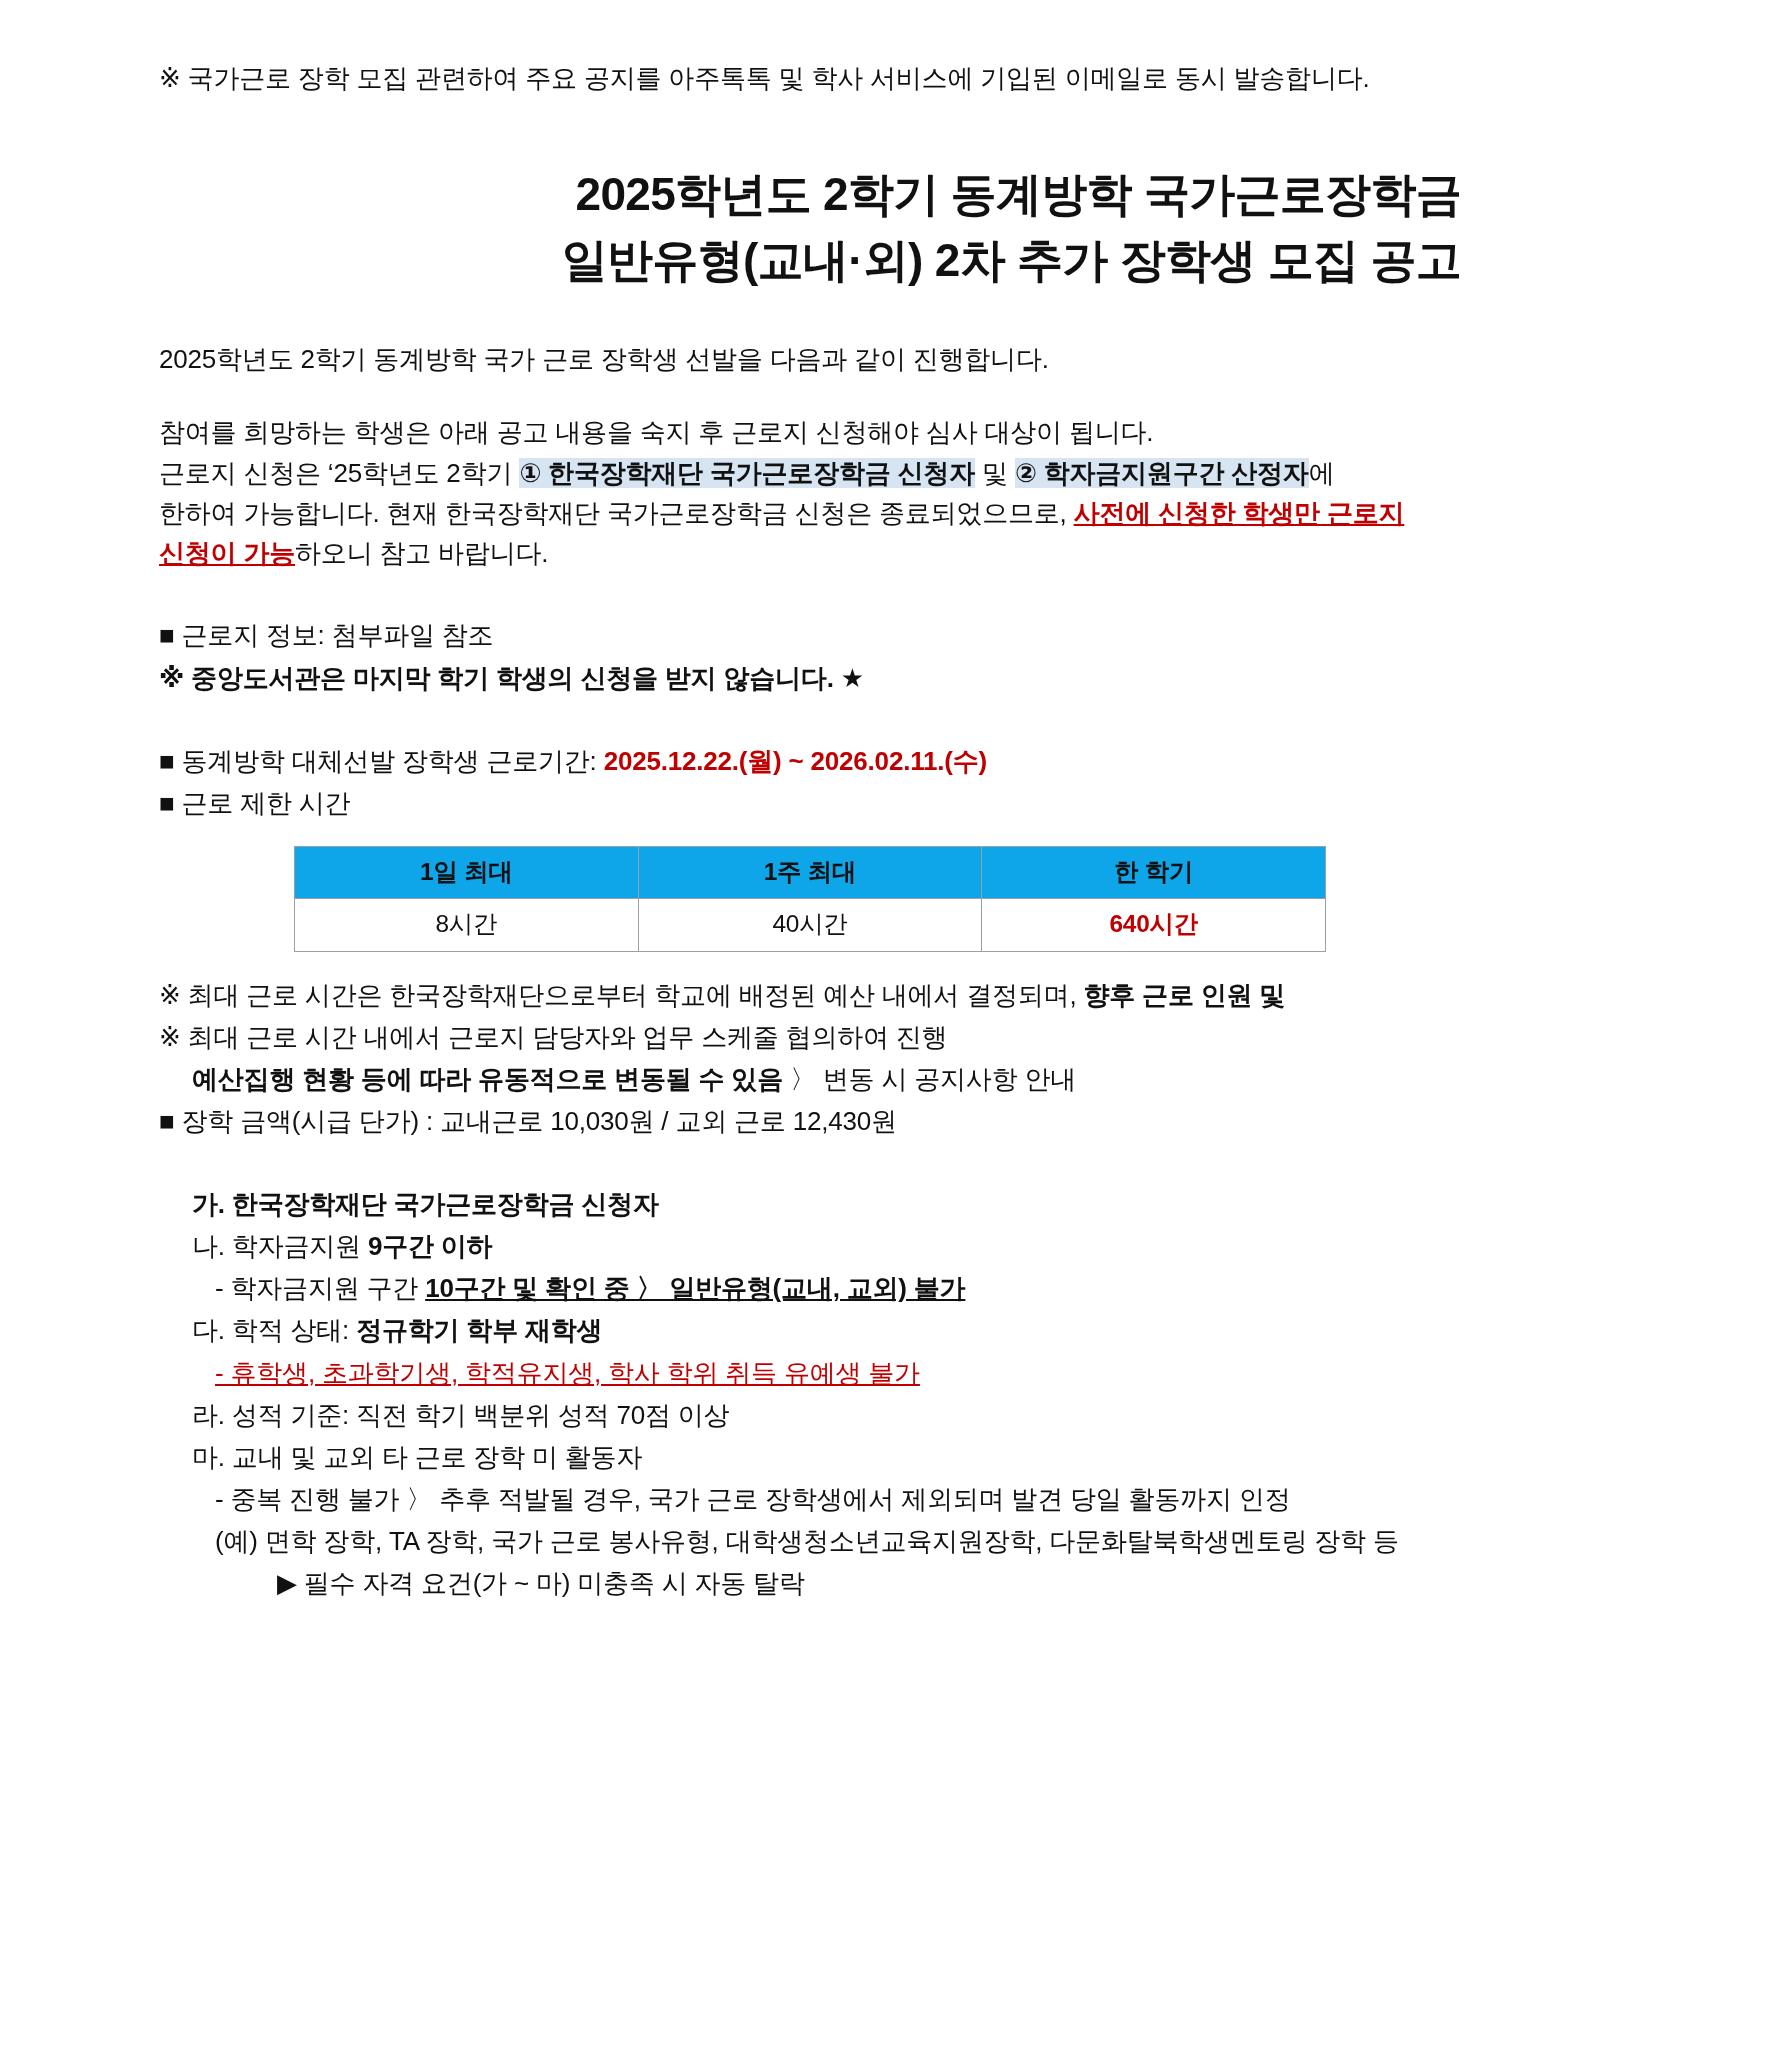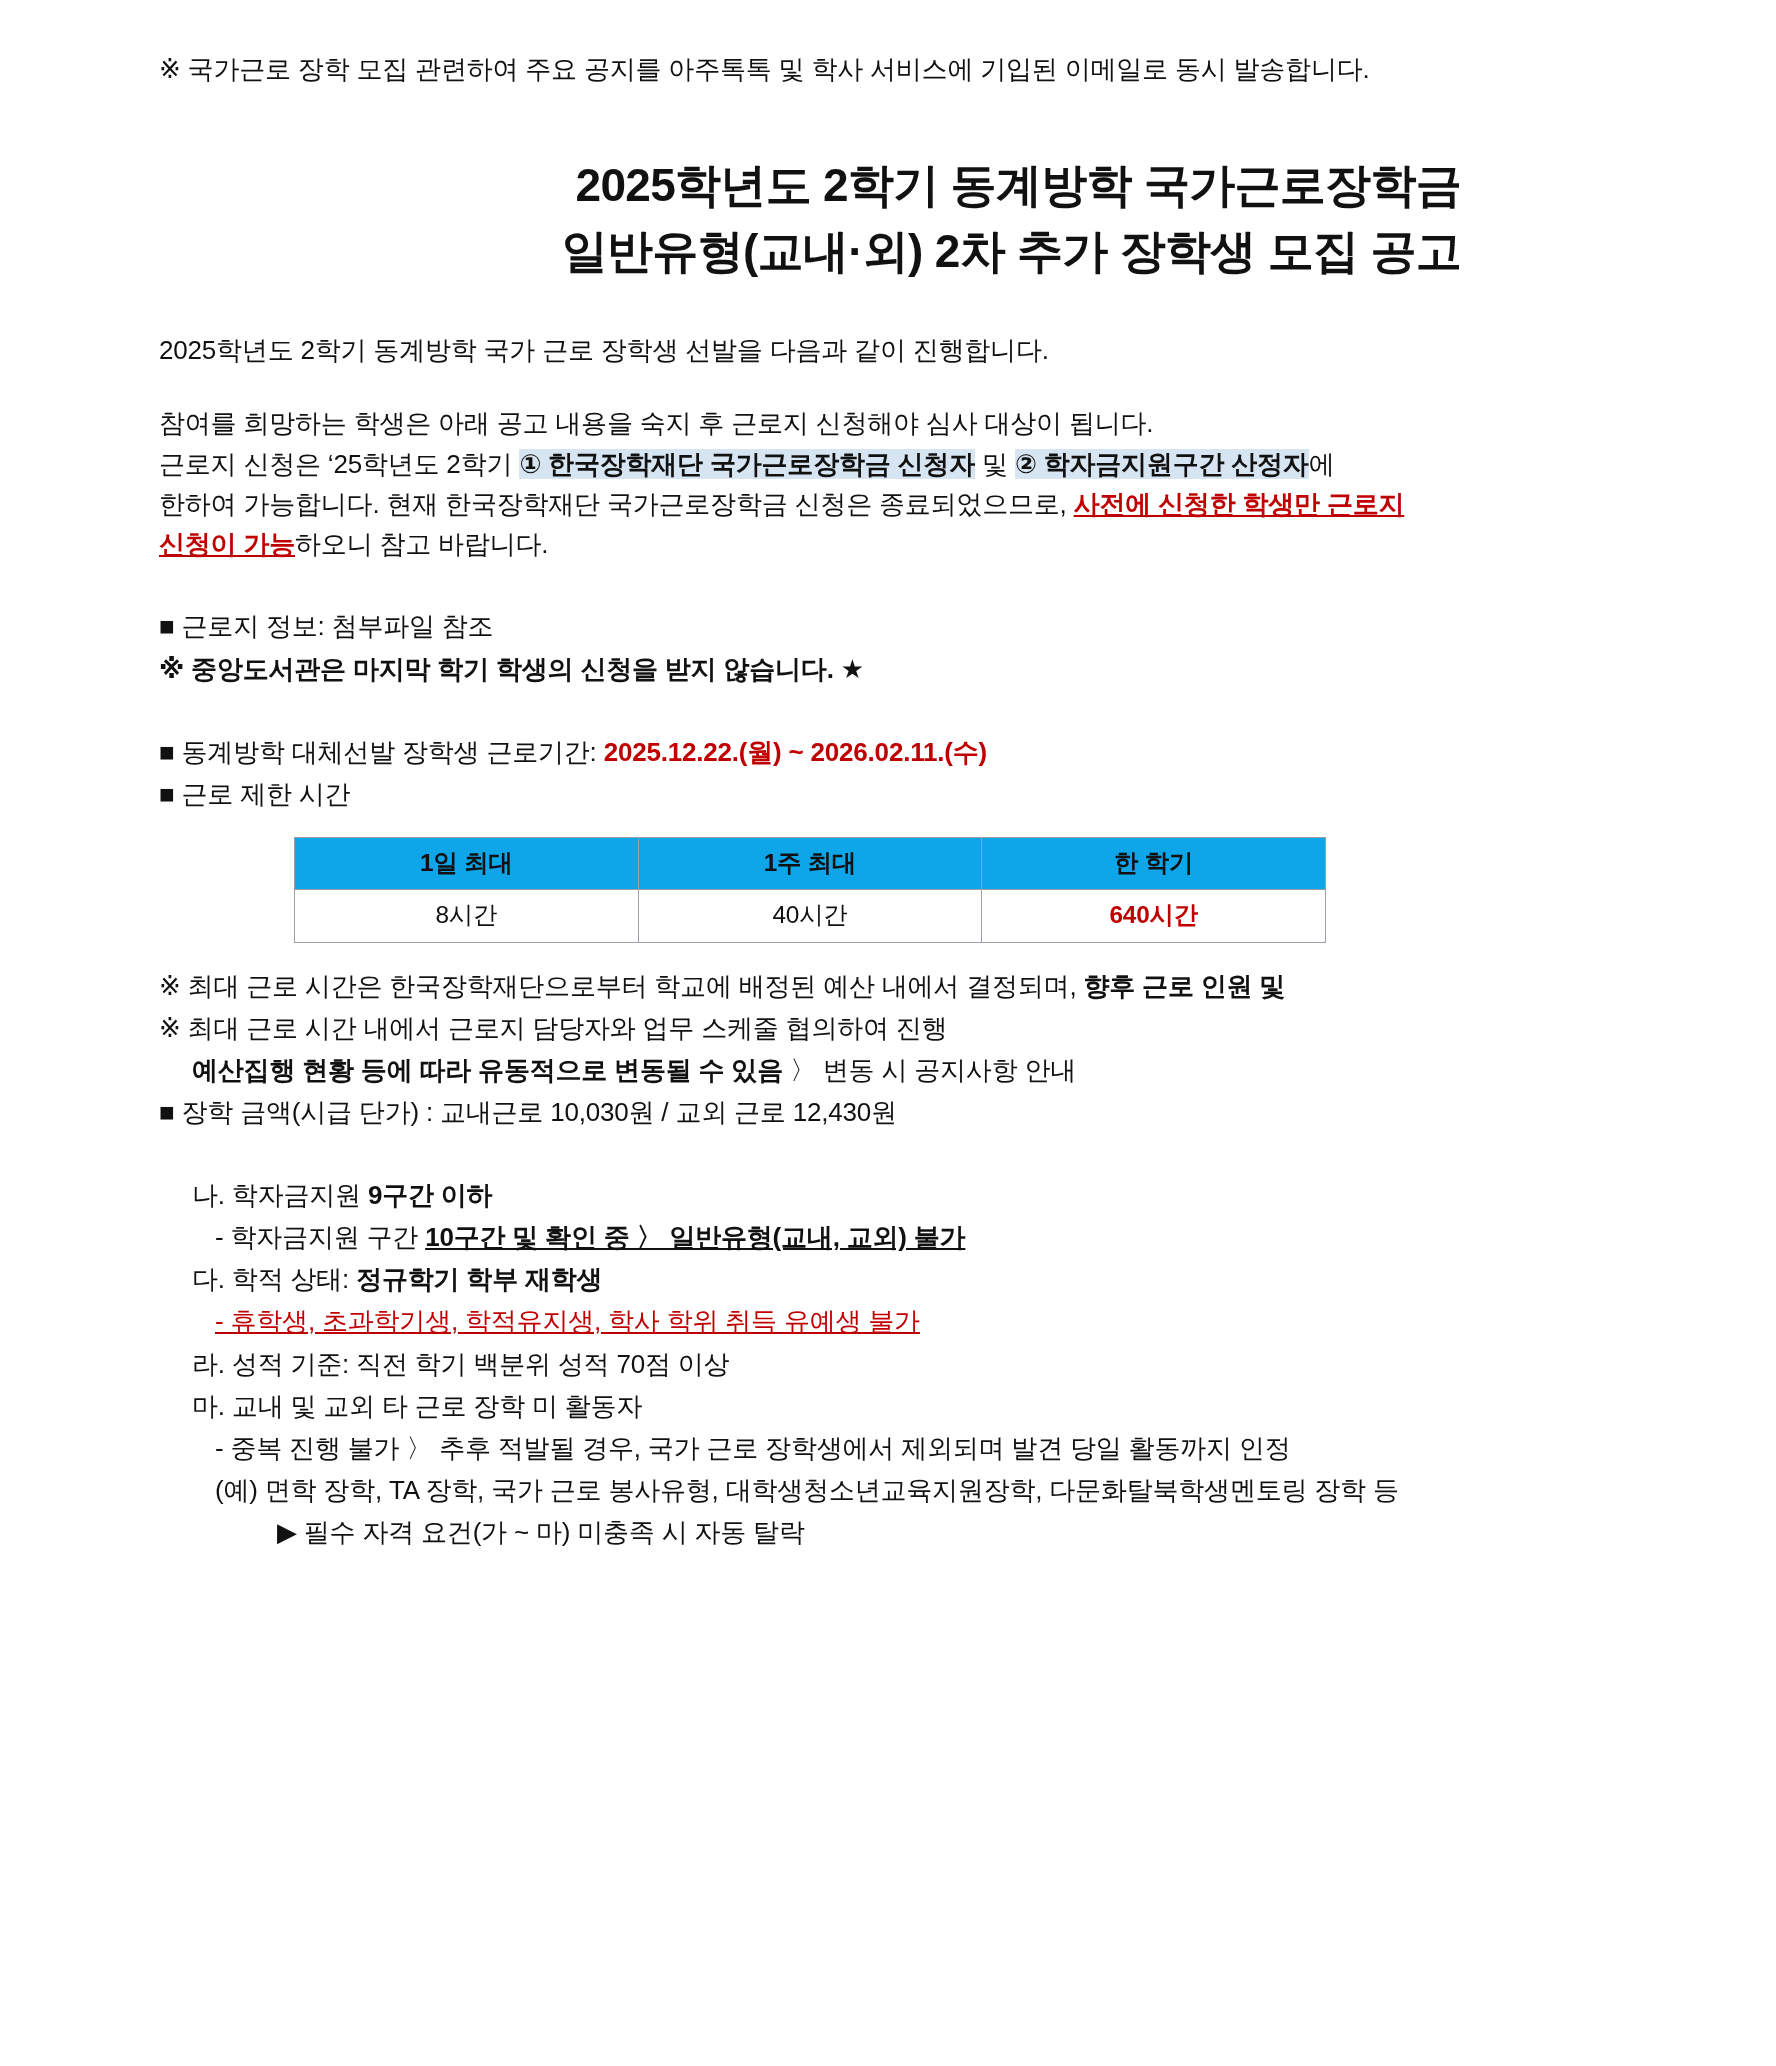--- a/index.html
+++ b/index.html
@@ -11,21 +11,21 @@
     width: 1776px;
     min-height: 2066px;
     font-family: "Liberation Sans", "DejaVu Sans", sans-serif;
     color: #111111;
     -webkit-font-smoothing: antialiased;
   }
   .page {
     width: 1616px;
     min-height: 2066px;
     box-sizing: border-box;
-    padding: 34px 155px 30px 159px;
+    padding: 43px 155px 30px 159px;
     position: relative;
   }
   .top-note {
     font-size: 26px;
     line-height: 1.5;
     letter-spacing: -0.2px;
     margin: 16.3px 0 0 0;
   }
   .title-block {
     text-align: right;
@@ -168,20 +168,21 @@
 
   <div class="bullet-line indent-1">
     <span class="b">예산집행 현황 등에 따라 유동적으로 변동될 수 있음</span><span> 〉 변동 시 공지사항 안내</span>
   </div>
 
   <div class="bullet-line">■ 장학 금액(시급 단가) : 교내근로 10,030원 / 교외 근로 12,430원</div>
 
   <div class="section-gap"></div>
 
 
+  <div class="bullet-line indent-1 bold">가.  한국장학재단 국가근로장학금 신청자</div>
 
   <div class="bullet-line indent-1">
     <span>나. 학자금지원 </span><span class="b">9구간 이하</span>
   </div>
 
   <div class="bullet-line indent-2">
     <span>- 학자금지원 구간 </span><span class="bu">10구간 및 확인 중 〉 일반유형(교내, 교외) 불가</span>
   </div>
 
   <div class="bullet-line indent-1">

